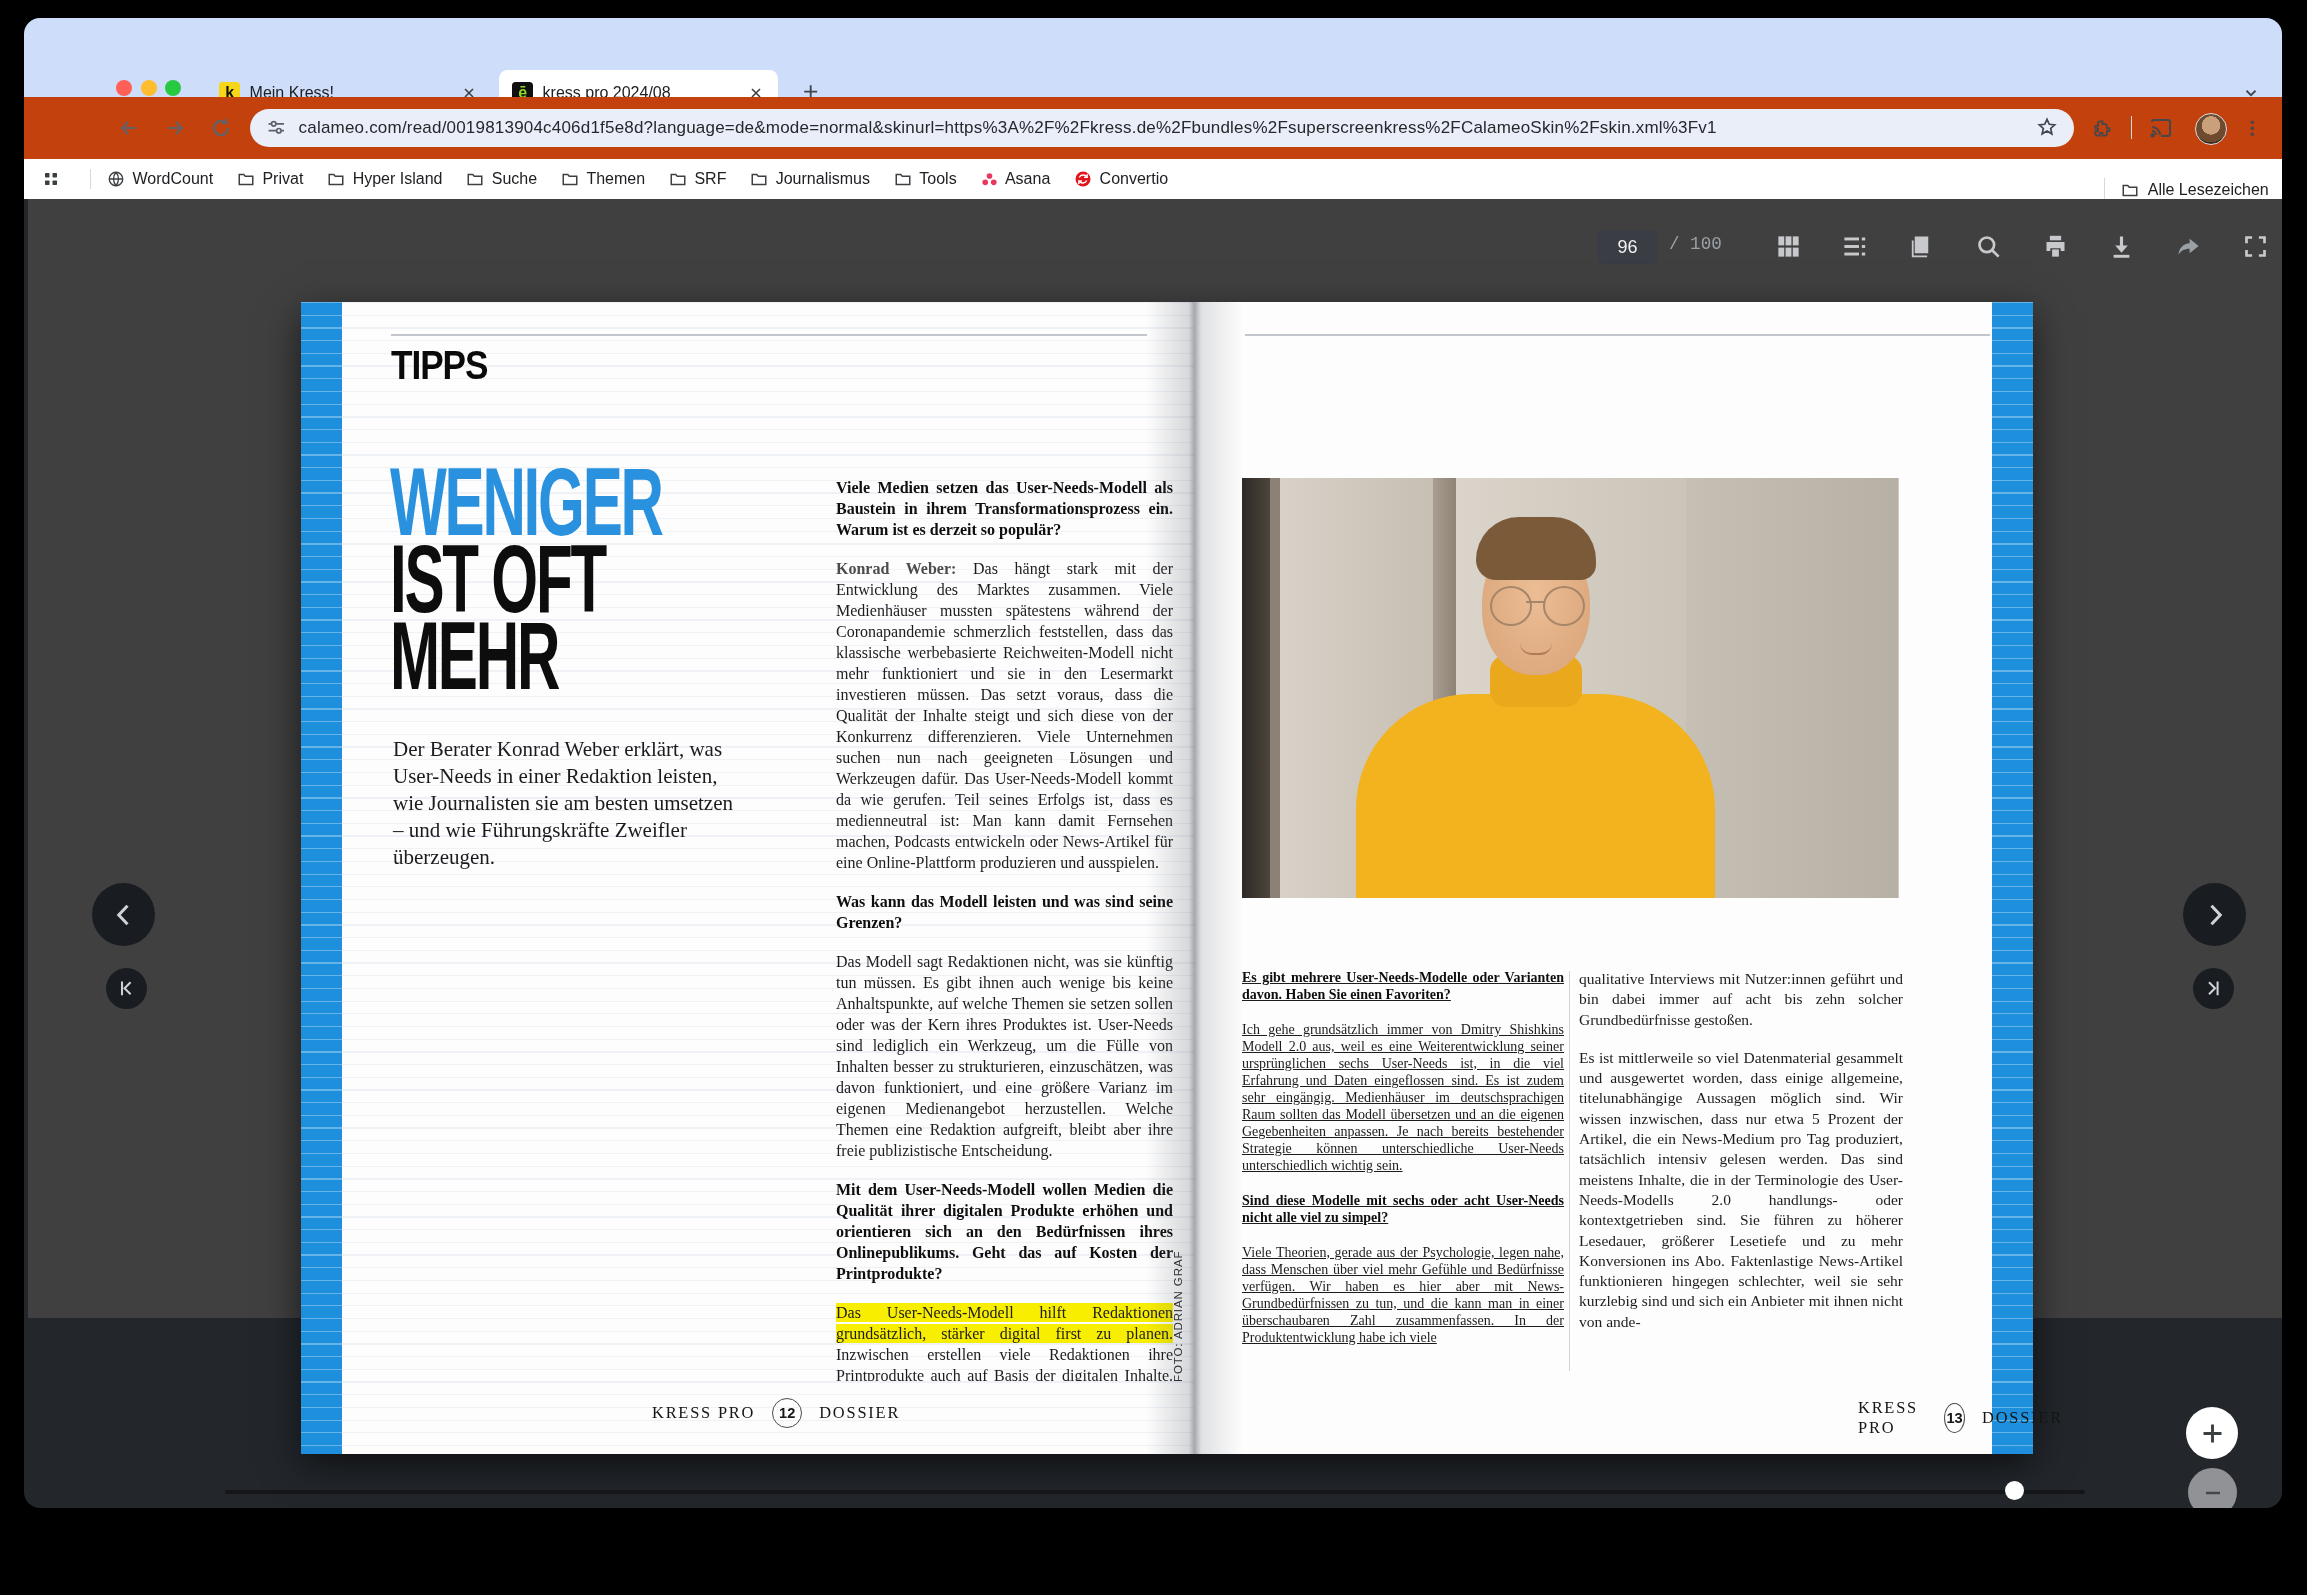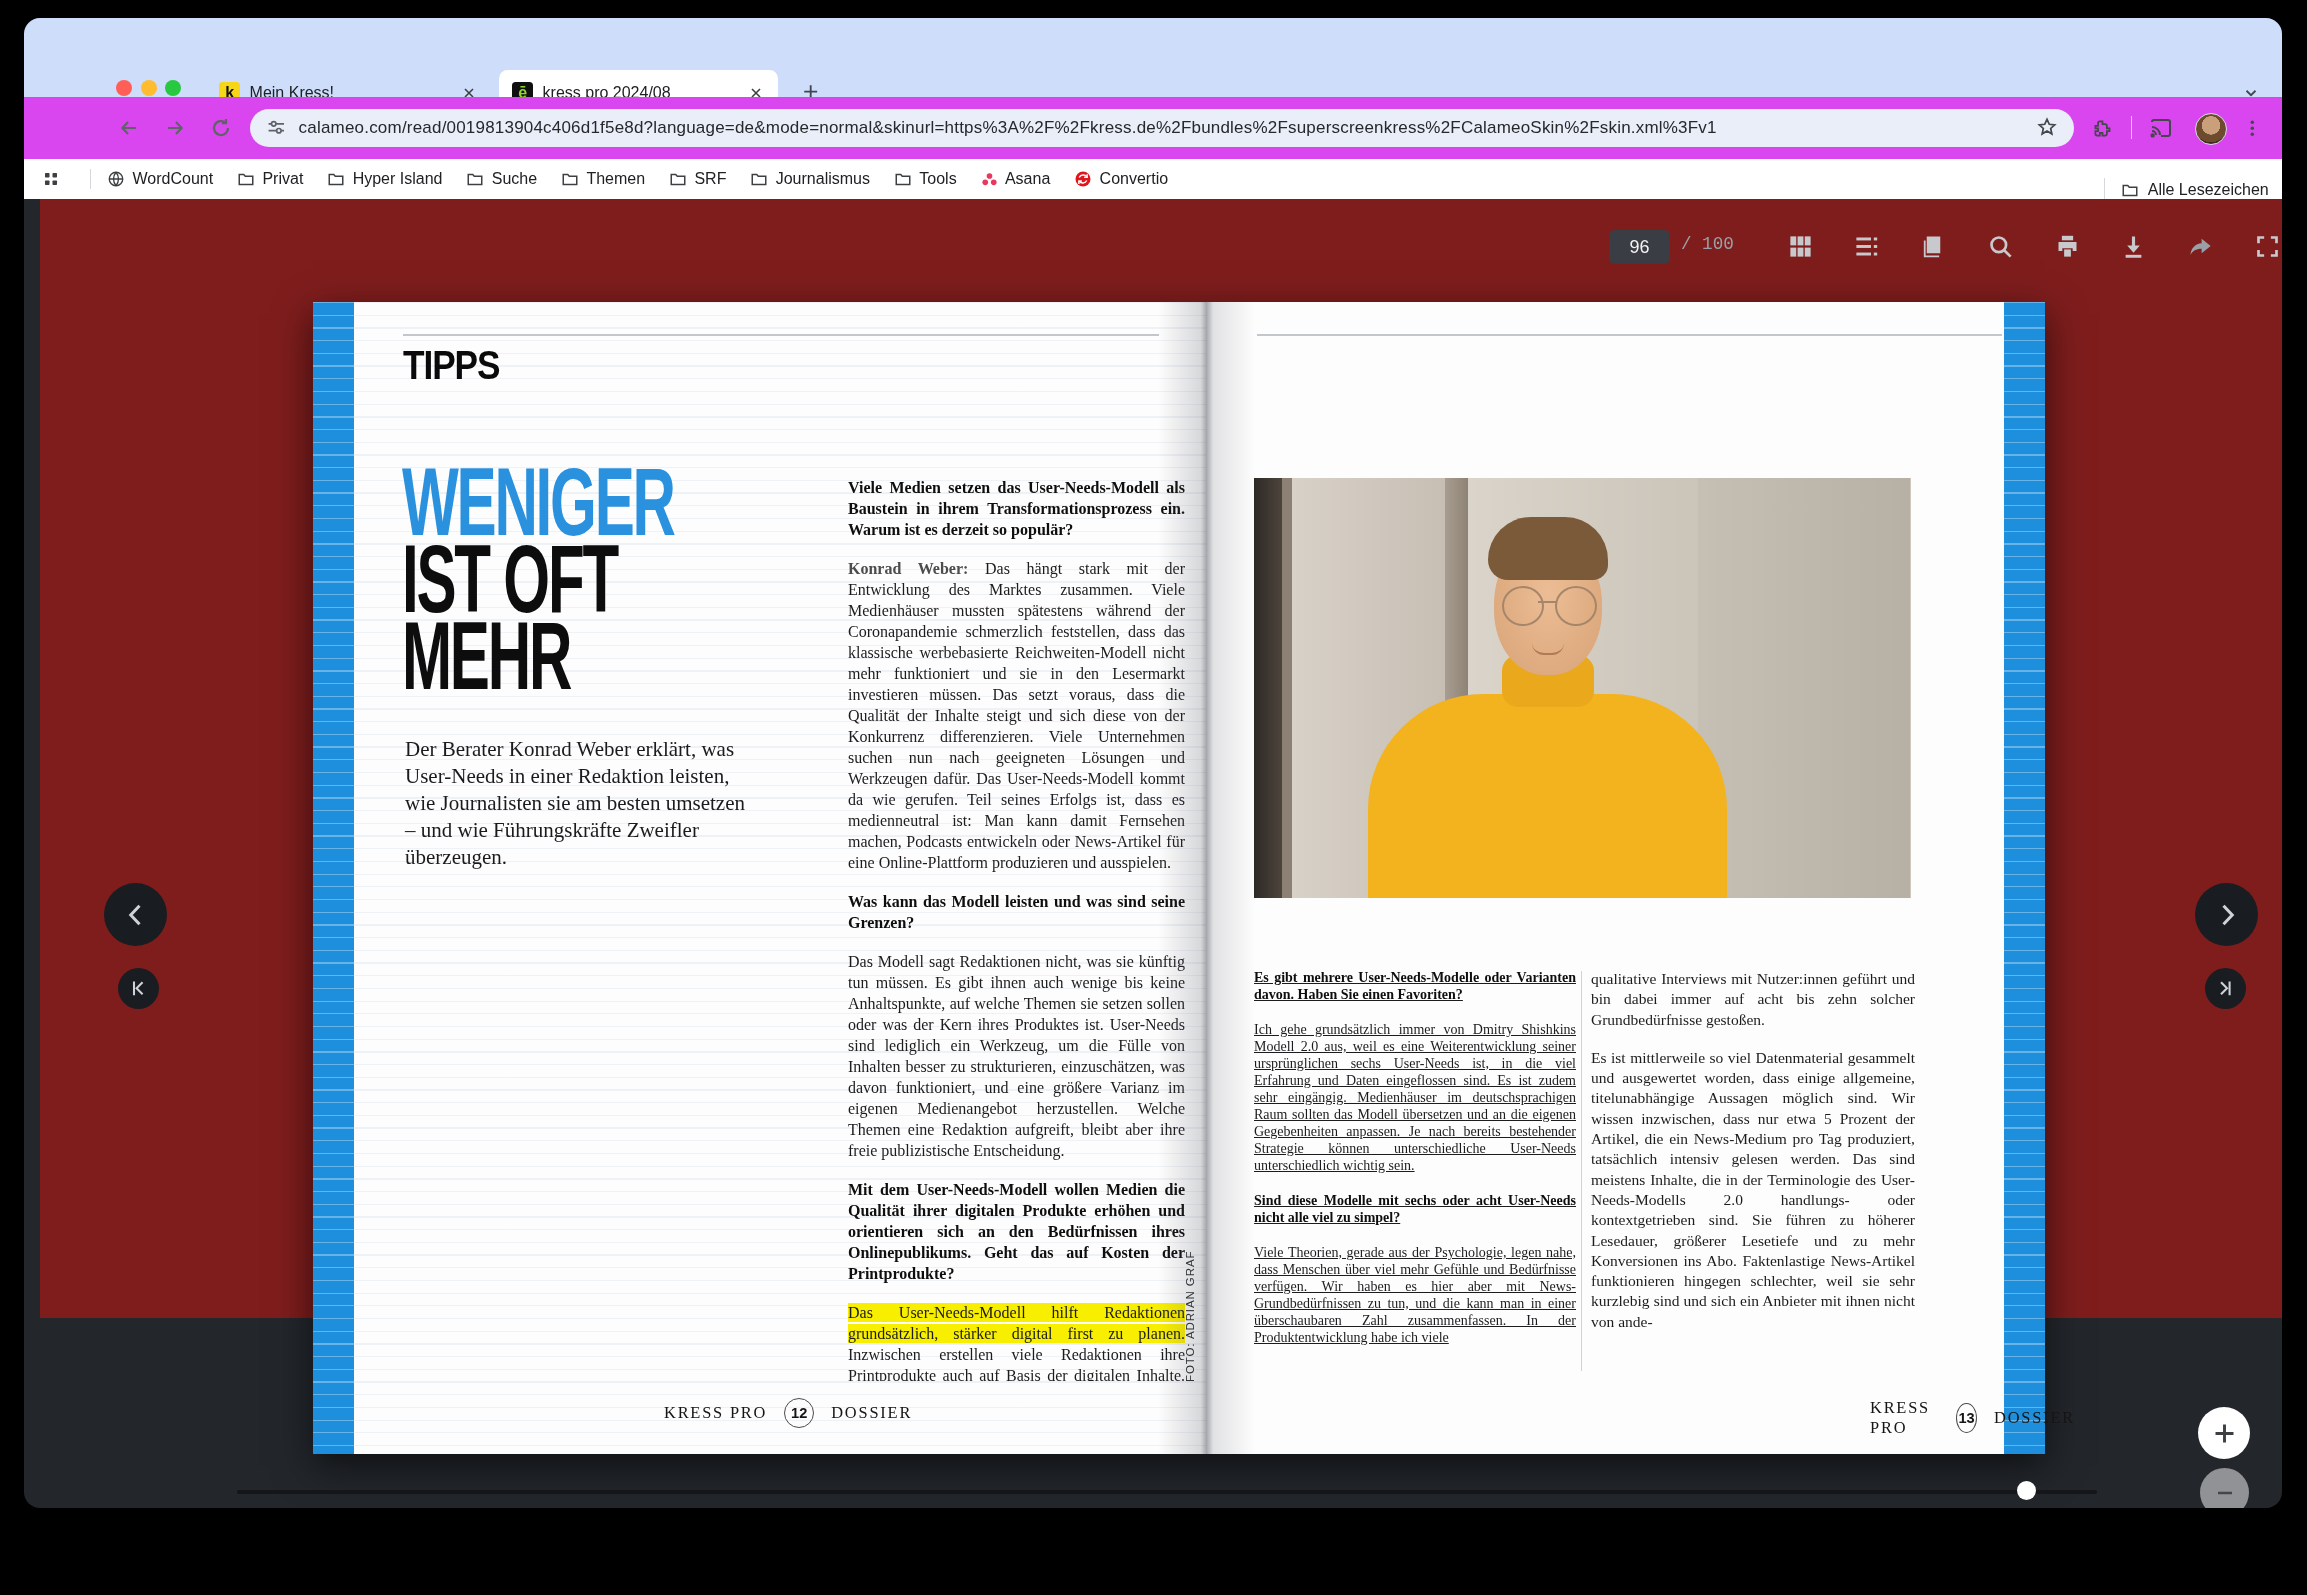--- a/index.html
+++ b/index.html
@@ -21,38 +21,38 @@
   .tab-active{left:475px;width:279px;background:#fff;border-radius:8.5px 8.5px 0 0;}
   .tab-title{font-size:16px;color:#202124;white-space:nowrap;overflow:hidden;flex:1;}
   .favicon{width:20.6px;height:20.6px;border-radius:3.6px;display:flex;align-items:center;justify-content:center;
            font-weight:bold;font-size:16px;flex:0 0 auto;}
   .fav-kress{background:#f7d617;color:#111;}
   .fav-cal{background:#101010;color:#8ed629;}
   .tab-close{width:18px;height:18px;display:flex;align-items:center;justify-content:center;flex:0 0 auto;}
   .newtab{position:absolute;left:772px;top:59px;width:30px;height:30px;display:flex;align-items:center;justify-content:center;}
   .strip-chevron{position:absolute;right:18px;top:61px;width:27px;height:27px;display:flex;align-items:center;justify-content:center;}
 
-  .toolbar{position:absolute;left:0;top:79px;width:100%;height:62px;background:#d946ef;}
+  .toolbar{position:absolute;left:0;top:79px;width:100%;height:62px;background:#c2410c;}
   .navbtn{position:absolute;top:15px;width:32px;height:32px;display:flex;align-items:center;justify-content:center;}
   .urlpill{position:absolute;left:226px;top:12px;width:1824px;height:38px;background:#e9eef9;border-radius:19px;
            display:flex;align-items:center;box-sizing:border-box;padding:0 16px;gap:12px;}
   .urltext{font-size:17px;color:#26282b;letter-spacing:0.2px;white-space:nowrap;overflow:hidden;flex:1;}
   .tb-ic{position:absolute;top:15px;width:32px;height:32px;display:flex;align-items:center;justify-content:center;}
   .avatar{position:absolute;left:2171px;top:16px;width:30px;height:30px;border-radius:50%;
           background:radial-gradient(circle at 50% 38%,#caa07a 0 38%,#6e4a2f 39% 70%,#3d2c1e 71%);border:1.2px solid #d7dde8;}
   .vdiv{position:absolute;top:19.4px;width:1.2px;height:23px;background:#d5d9de;}
 
   .bookmarks{position:absolute;left:0;top:141px;width:100%;height:40px;background:#fff;
              display:flex;align-items:center;}
   .bm-item{display:flex;align-items:center;gap:7.3px;margin-right:24px;}
   .bm-label{font-size:16px;color:#202124;white-space:nowrap;}
   .bm-right{position:absolute;right:13.3px;top:0;height:40px;display:flex;align-items:flex-end;gap:8.5px;}
 
   
-  .viewer{position:absolute;left:16px;top:181px;width:100%;height:1119px;background:#7f1d1d;}
+  .viewer{position:absolute;left:4px;top:181px;width:100%;height:1119px;background:#404040;}
   .pageinput{position:absolute;left:1569px;top:31px;width:61px;height:34px;background:#3a3e44;border-radius:6px;
              color:#f2f3f4;font-size:18px;display:flex;align-items:center;justify-content:center;}
   .pagetotal{position:absolute;left:1641px;top:35px;font-size:17.6px;color:#9aa0a6;font-family:Liberation Mono, monospace;}
   .vt-ic{position:absolute;top:30px;width:35px;height:35px;display:flex;align-items:center;justify-content:center;}
 
   
   .spread{position:absolute;left:273px;top:103px;width:1732px;height:1152px;background:#fdfdfd;
           box-shadow:0 12px 36px rgba(0,0,0,.6);}
   .pagetexture{position:absolute;left:0;top:0;width:893px;height:100%;
       background:repeating-linear-gradient(to bottom,rgba(150,170,205,.14) 0 1.2px,rgba(255,255,255,0) 1.2px 12.7px);}

